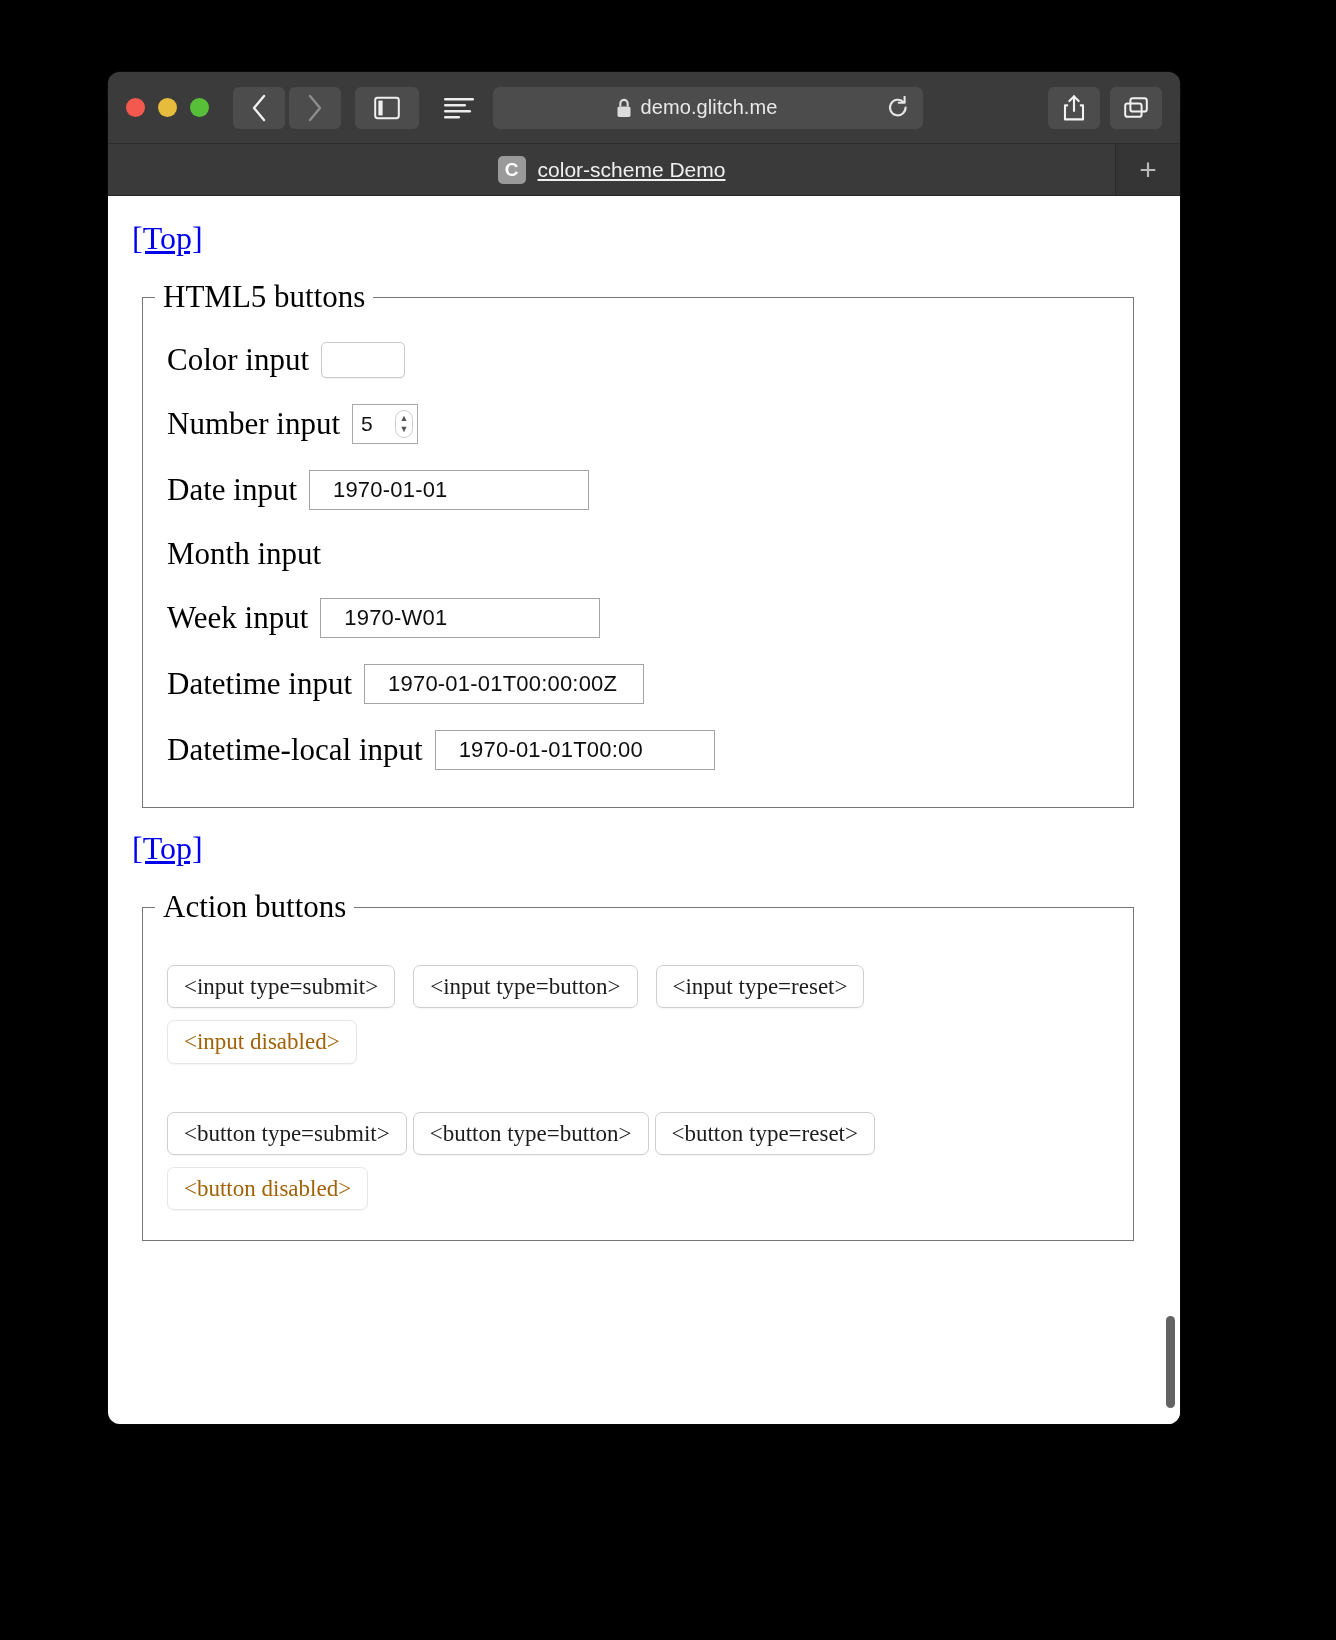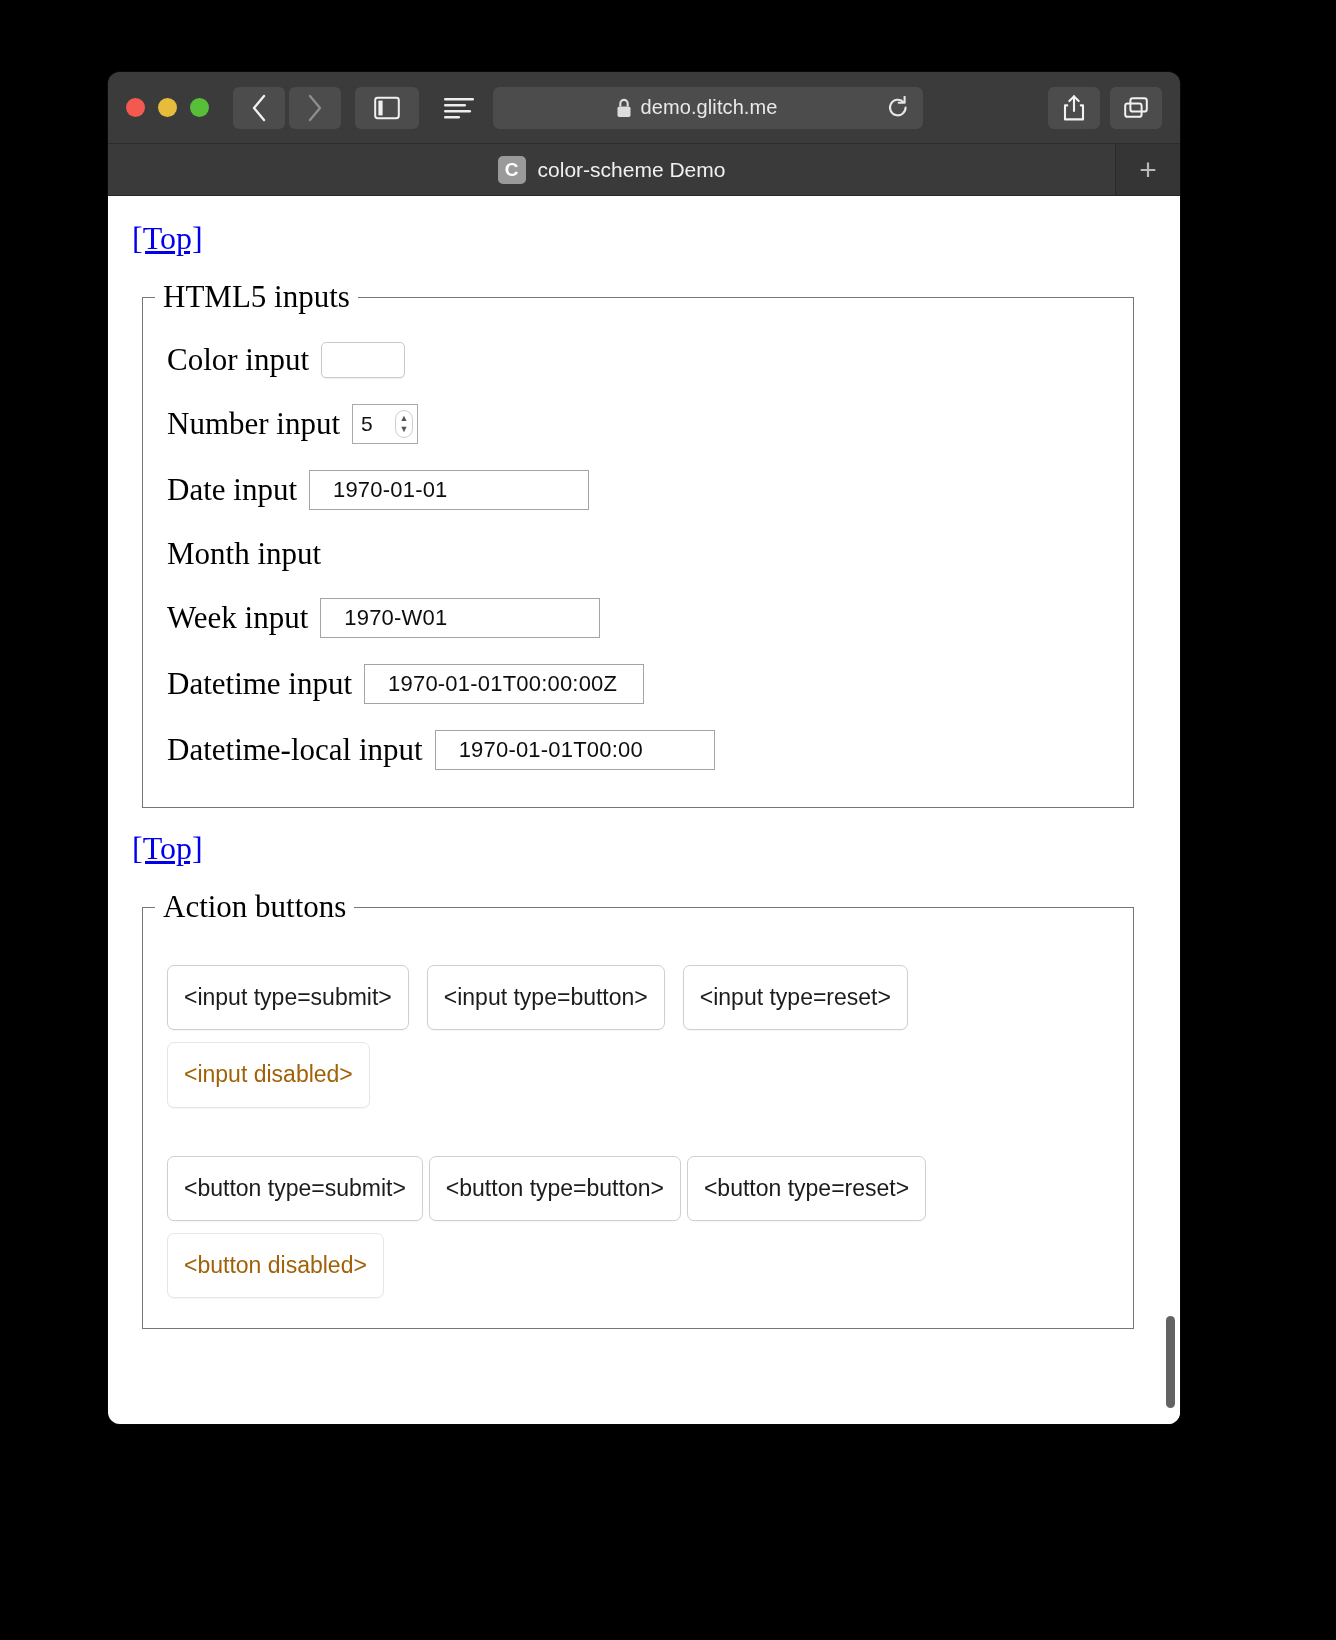--- a/index.html
+++ b/index.html
@@ -111,21 +111,21 @@
   #tab-favicon {
     width: 28px; height: 28px;
     border-radius: 5px;
     background: #9a9a9a;
     color: #ffffff;
     font-size: 19px;
     font-weight: bold;
     display: flex; align-items: center; justify-content: center;
     line-height: 1;
   }
-  #tab-title { color: #f0f0f0; font-size: 21px; }
+  #tab-title { color: #f0f0f0; font-size: 21px; text-decoration: underline; }
   #new-tab-btn {
     width: 64px;
     display: flex; align-items: center; justify-content: center;
     color: #b9b9b9;
     font-size: 30px;
     font-weight: 300;
     background: #353535;
   }
 
   
@@ -262,27 +262,27 @@
   .btn-row {
     display: flex;
     gap: 18px;
     margin: 0 0 0 12px;
     padding: 6px 0;
     flex-wrap: wrap;
   }
   .btn-row.first { padding-top: 26px; }
   .btn-row.gap-above { padding-top: 42px; gap: 6px; }
   .ui-btn {
-    font-family: Liberation Sans, sans-serif;
+    font-family: Liberation Serif, serif;
     font-size: 23px;
     color: #1c1c1c;
     background: #ffffff;
     border: 1px solid #cfcfcf;
     border-radius: 7px;
-    padding: 19px 16px;
+    padding: 8px 16px;
     line-height: 1.1;
     box-shadow: 0 1px 1px rgba(0,0,0,0.04);
     white-space: nowrap;
   }
   .ui-btn.disabled {
     color: #a16207;
     border-color: #e6e6e6;
   }
 
   
@@ -389,21 +389,21 @@
       <div id="new-tab-btn">+</div>
     </div>
 
     <div id="page">
       <div id="page-inner">
 
         <a class="top-link" id="top-link-1" href="#">[Top]</a>
 
         
         <fieldset>
-          <legend>HTML5 inputs</legend>
+          <legend>HTML5 buttons</legend>
 
           <div class="field-row">
             <span class="field-label">Color input</span>
             <span class="color-input">
               <span class="color-swatch"></span>
             </span>
           </div>
 
           <div class="field-row">
             <span class="field-label">Number input</span>

